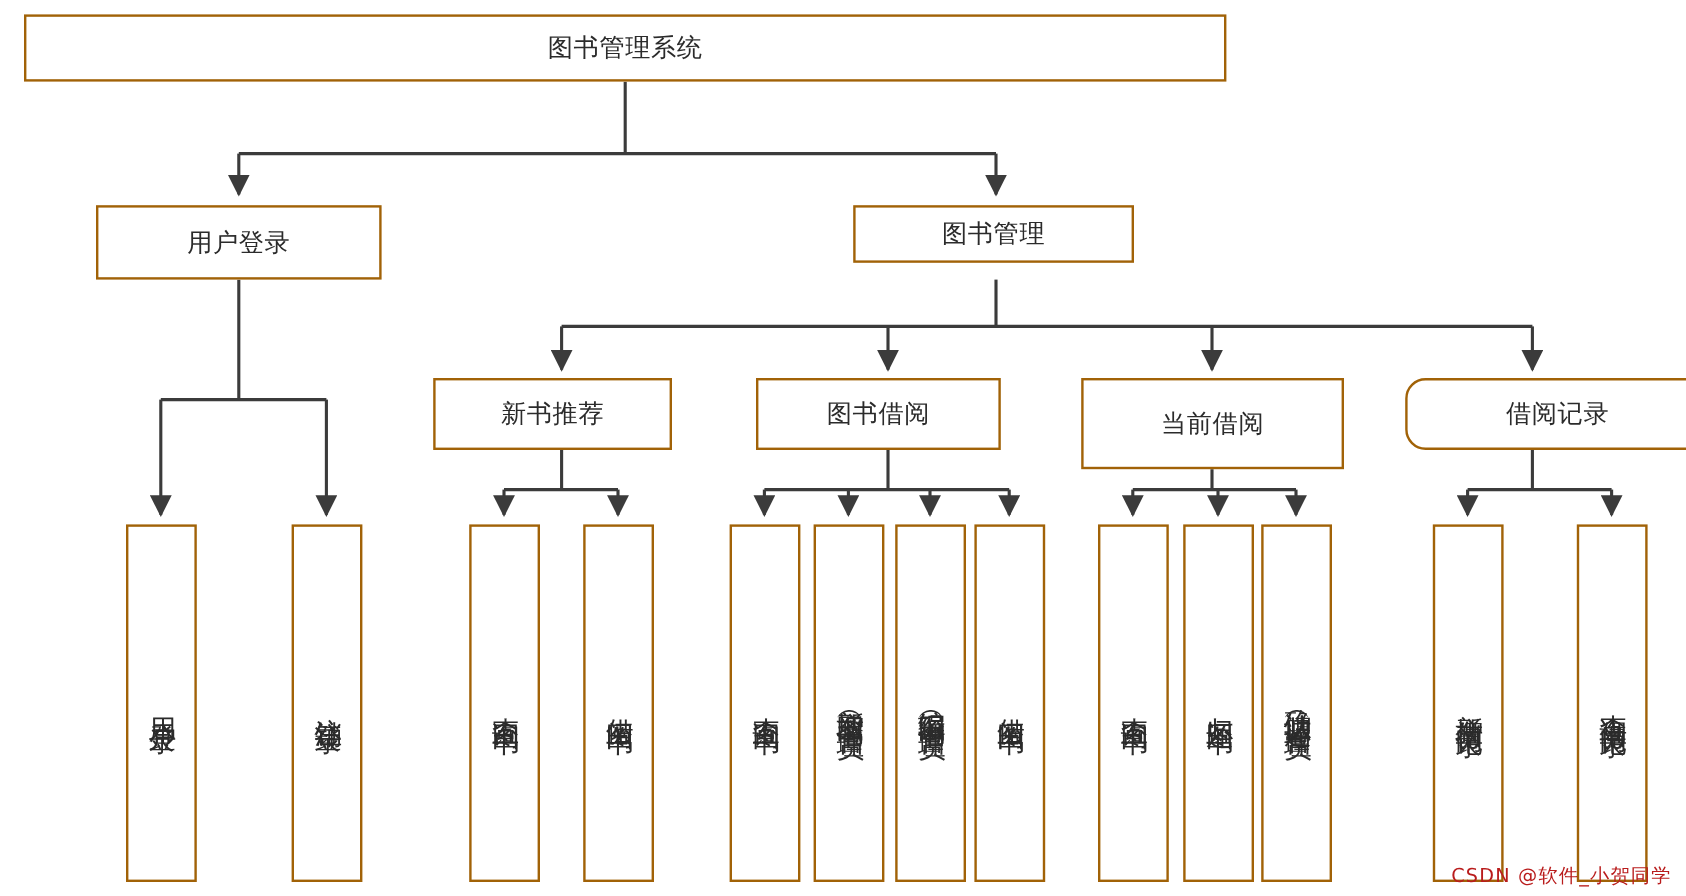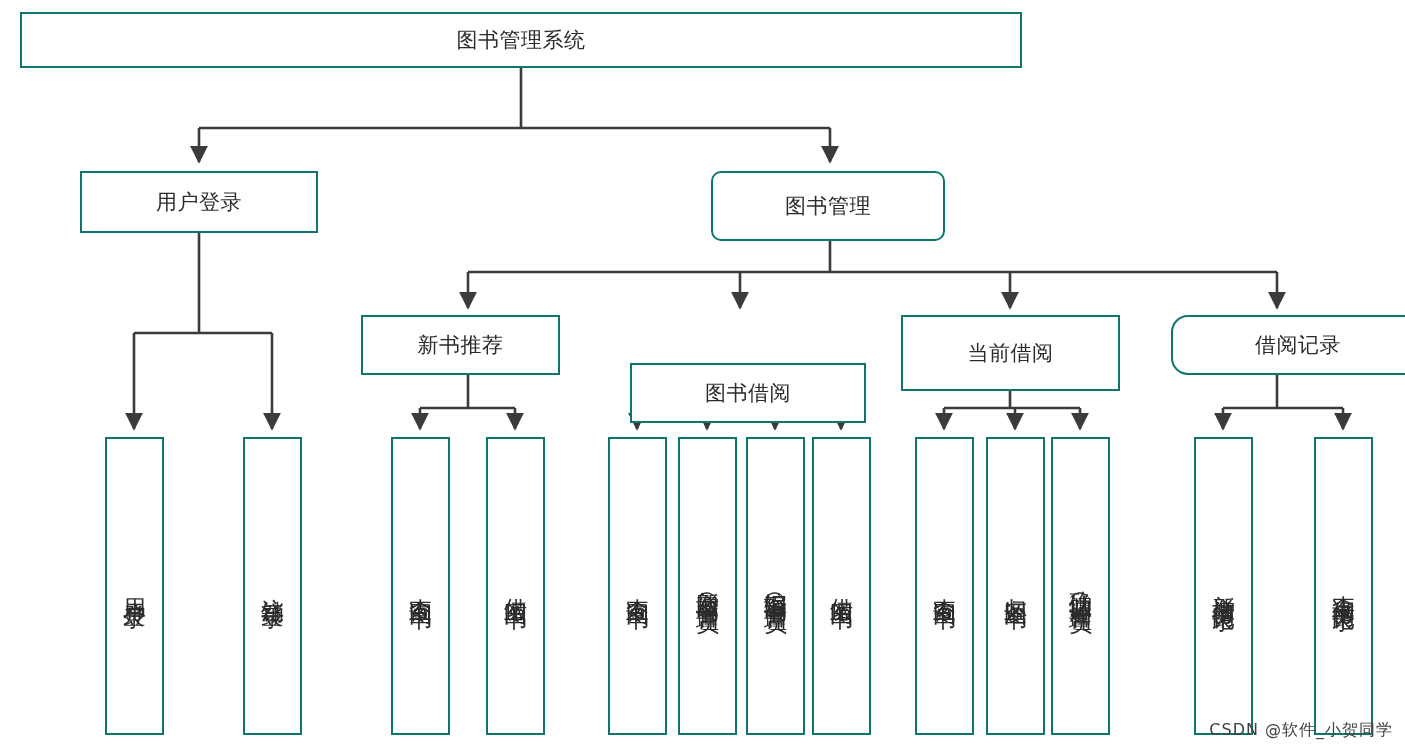--- a/index.html
+++ b/index.html
@@ -22,21 +22,21 @@
     left: 0;
     top: 0;
     width: 1405px;
     height: 747px;
     pointer-events: none;
   }
   .node {
     position: absolute;
     box-sizing: border-box;
     background: #ffffff;
-    border: 2px solid #0f766e;
+    border: 2px solid #a16207;
     display: flex;
     align-items: center;
     justify-content: center;
     color: #2b2b2b;
   }
   .node .lbl {
     display: block;
     text-align: center;
     line-height: 1.0;
     white-space: nowrap;
@@ -64,21 +64,21 @@
     margin-top: 68px;
   }
   .node.v.tall .lbl {
     margin-top: 6px;
   }
   .watermark {
     position: absolute;
     right: 12px;
     bottom: 6px;
     font-size: 16px;
-    color: #404040;
+    color: #b91c1c;
     letter-spacing: 1px;
     white-space: nowrap;
   }
 </style>
 </head>
 <body>
 
 <div id="canvas">
 
   <svg id="wires" viewBox="0 0 1405 747" width="1405" height="747" xmlns="http://www.w3.org/2000/svg">
@@ -131,28 +131,28 @@
     </g>
   </svg>
 
   <div class="node h" style="left:20px; top:12px; width:1002px; height:56px;">
     <span class="lbl">图书管理系统</span>
   </div>
 
   <div class="node h" style="left:80px; top:171px; width:238px; height:62px;">
     <span class="lbl">用户登录</span>
   </div>
-  <div class="node h" style="left:711px; top:171px; width:234px; height:70px;border-radius:10px;">
+  <div class="node h" style="left:711px; top:171px; width:234px; height:48px;">
     <span class="lbl">图书管理</span>
   </div>
 
   <div class="node h" style="left:361px; top:315px; width:199px; height:60px;">
     <span class="lbl">新书推荐</span>
   </div>
-  <div class="node h" style="left:630px; top:315px; width:236px; height:60px;margin-top:48px;">
+  <div class="node h" style="left:630px; top:315px; width:204px; height:60px;">
     <span class="lbl">图书借阅</span>
   </div>
   <div class="node h" style="left:901px; top:315px; width:219px; height:76px;">
     <span class="lbl">当前借阅</span>
   </div>
   <div class="node h" style="left:1171px; top:315px; width:254px; height:60px;border-radius:17px;">
     <span class="lbl">借阅记录</span>
   </div>
 
   <div class="node v mid" style="left:105px; top:437px; width:59px; height:298px;">

